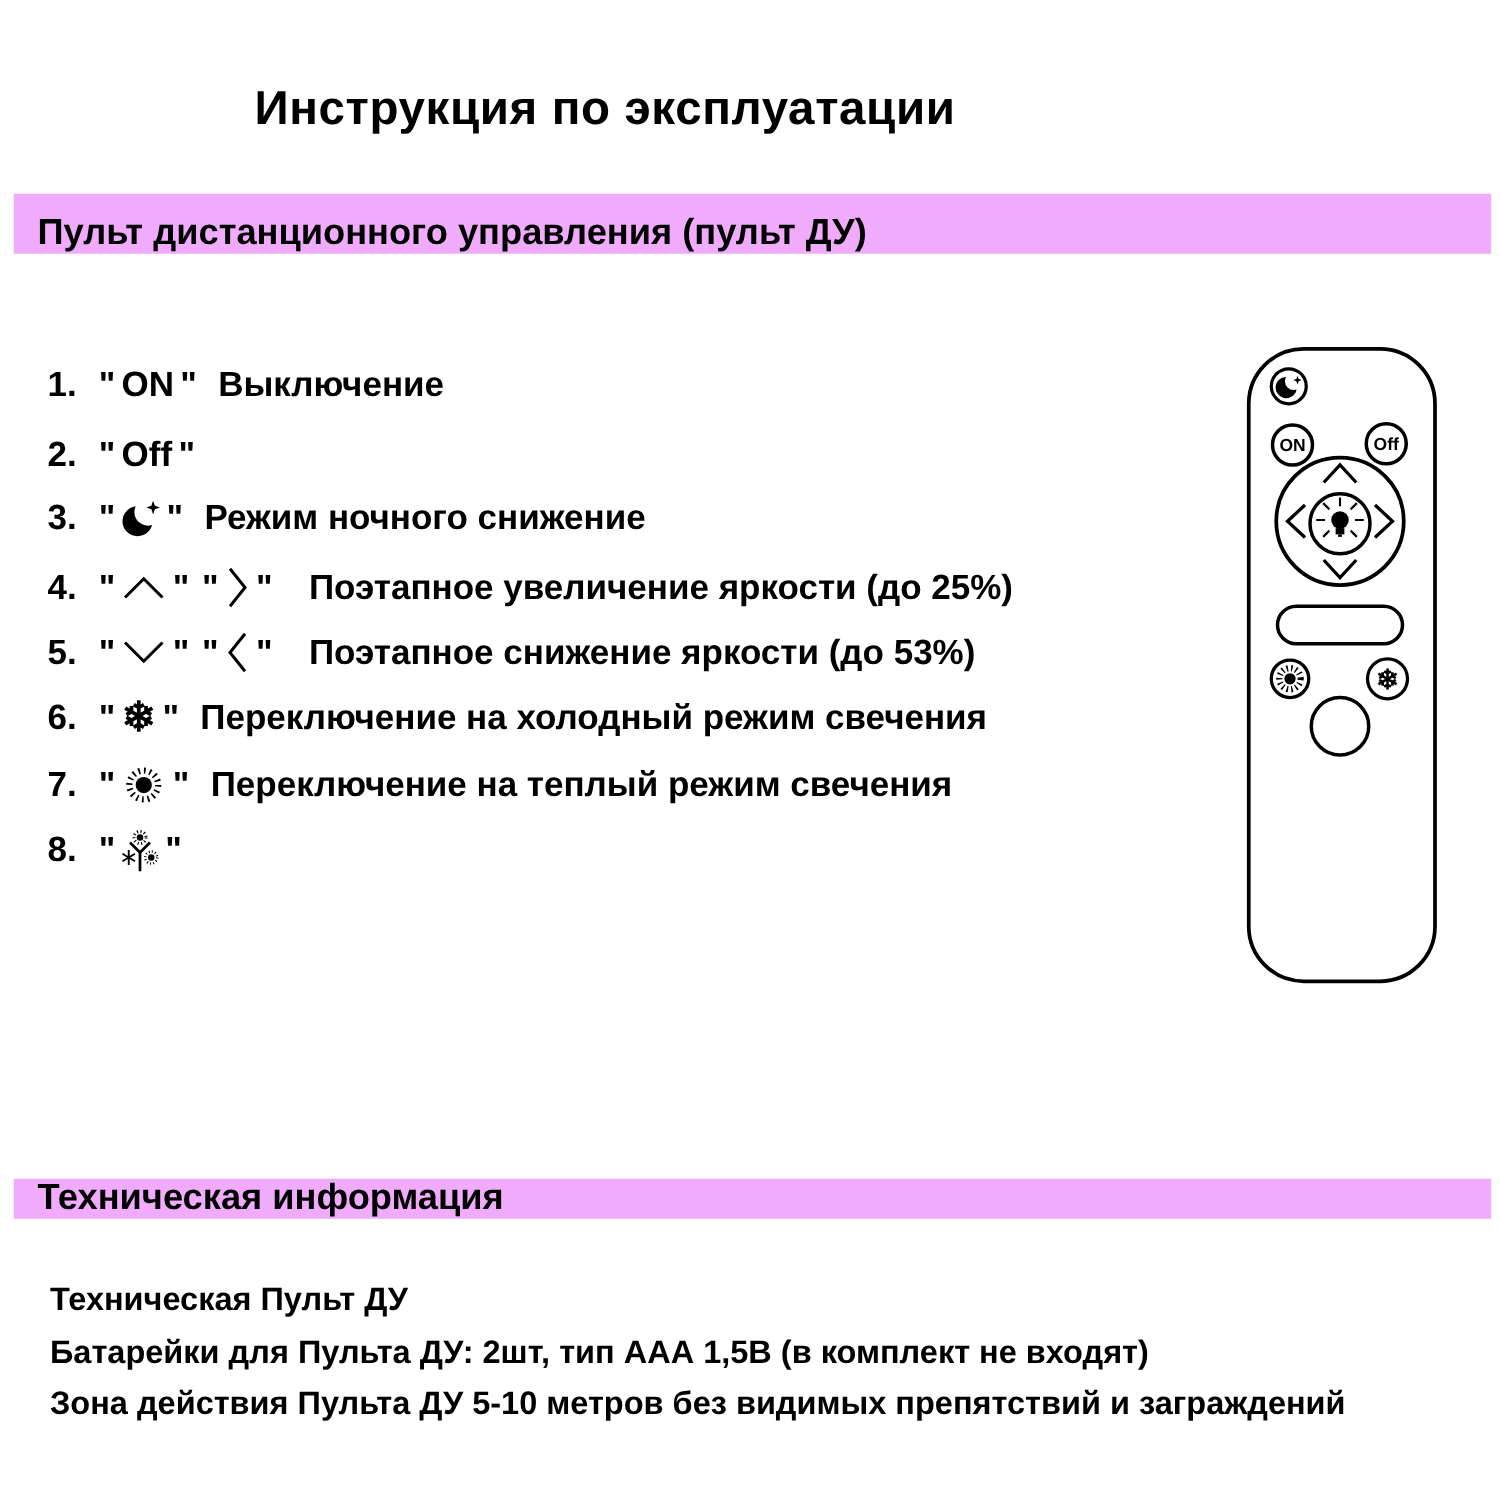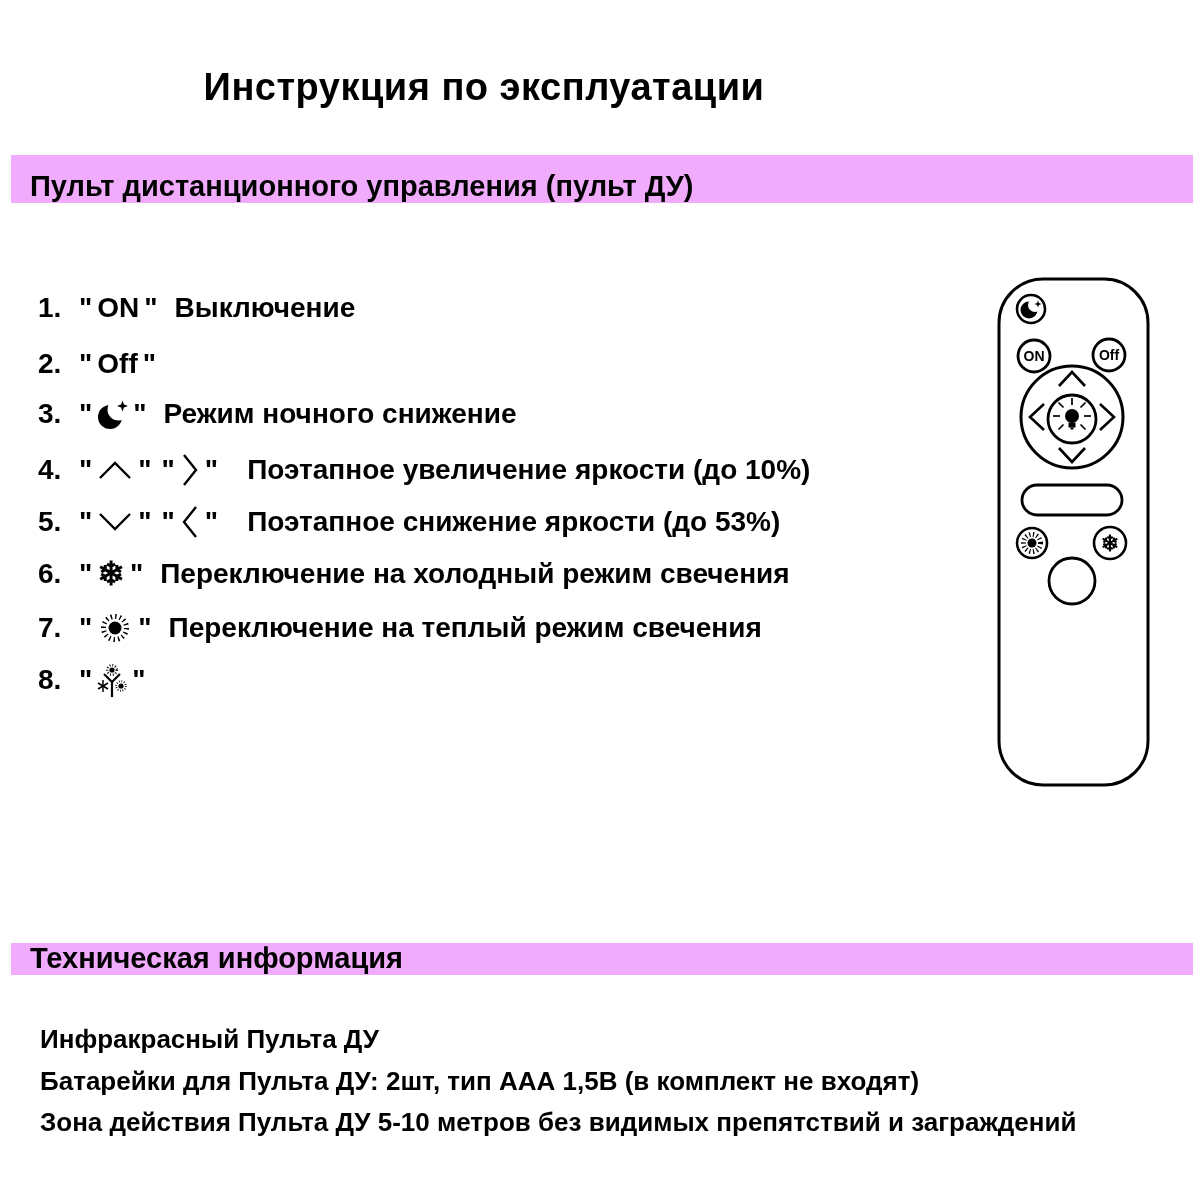--- a/index.html
+++ b/index.html
@@ -90,21 +90,21 @@
       </svg>
     </span>
     <span class="q">"</span>
     <span class="q">"</span>
     <span class="icon">
       <svg width="20" height="38" viewBox="0 0 20 38">
         <polyline points="4,4 16,19 4,34" fill="none" stroke="#000" stroke-width="2.4"></polyline>
       </svg>
     </span>
     <span class="q">"</span>
-    <span class="desc wide-gap">Поэтапное увеличение яркости (до 10%)</span>
+    <span class="desc wide-gap">Поэтапное увеличение яркости (до 25%)</span>
   </div>
 
   <div class="row" id="row-5" style="top:504px">
     <span class="num">5.</span>
     <span class="q">"</span>
     <span class="icon">
       <svg width="36" height="22" viewBox="0 0 36 22">
         <polyline points="3,3 18,18 33,3" fill="none" stroke="#000" stroke-width="2.4"></polyline>
       </svg>
     </span>
@@ -216,17 +216,17 @@
       </g>
 
       <circle cx="77" cy="306" r="23" fill="#fff" stroke="#000" stroke-width="2.8"></circle>
     </svg>
   </div>
 
   <div class="bar" id="bar-tech">
     <span>Техническая информация</span>
   </div>
 
-  <div class="tech-line" id="tech-0">Инфракрасный Пульта ДУ</div>
+  <div class="tech-line" id="tech-0">Техническая Пульт ДУ</div>
   <div class="tech-line" id="tech-1">Батарейки для Пульта ДУ: 2шт, тип ААА 1,5В (в комплект не входят)</div>
   <div class="tech-line" id="tech-2">Зона действия Пульта ДУ 5-10 метров без видимых препятствий и заграждений</div>
 
 </div>
 
 </body></html>

